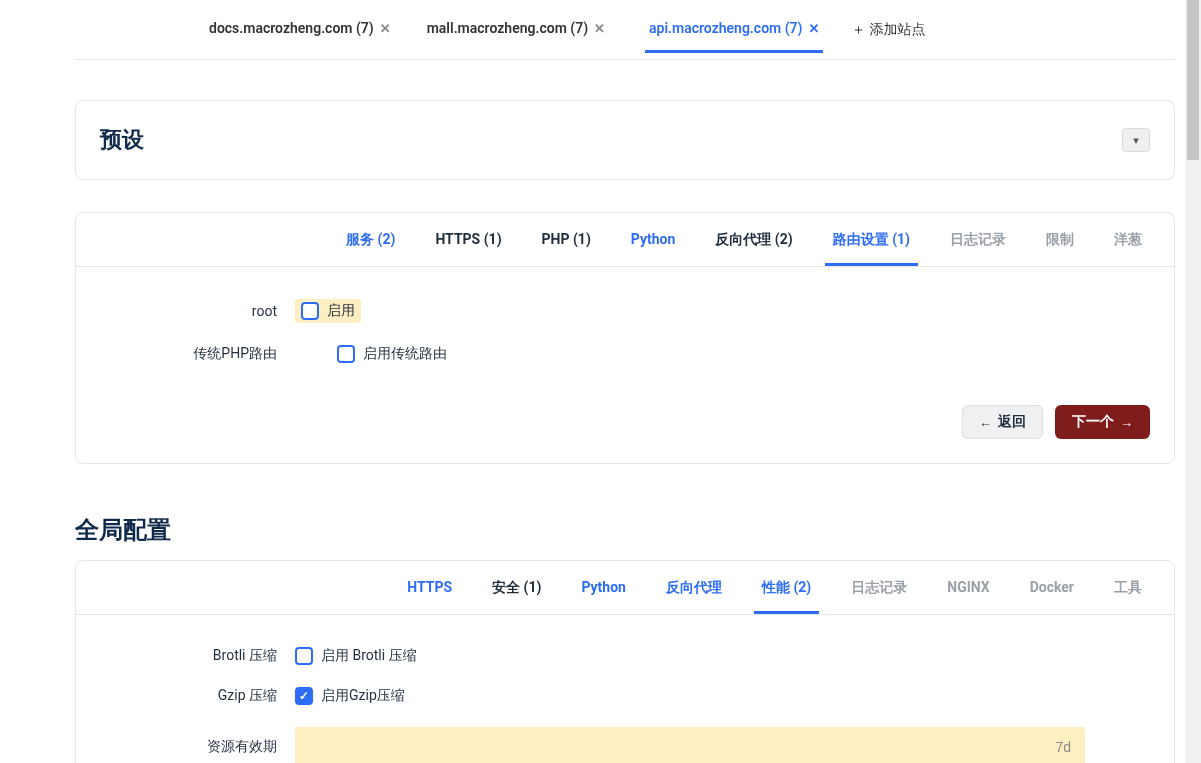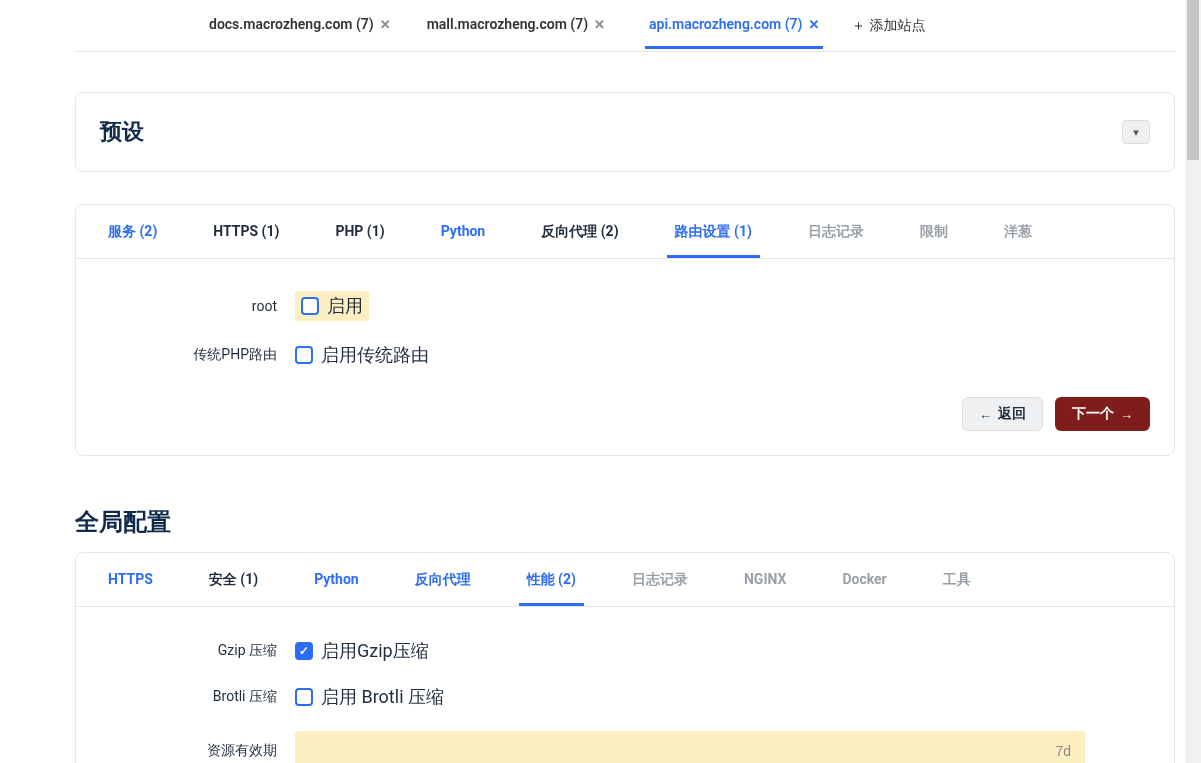--- a/index.html
+++ b/index.html
@@ -9,21 +9,21 @@
     color: #1f2d3d;
     font-size: 14px;
   }
   .page { width: 1175px; margin: 0; padding-left: 75px; padding-right: 0; }
   
   .site-tabs {
     display: flex; gap: 28px;
     border-bottom: 1px solid #e6e6e6;
     padding-left: 130px;
     align-items: center;
-    height: 52px;
+    height: 60px;
   }
   .site-tab {
     display: flex; align-items: center; gap: 6px;
     padding: 14px 4px;
     color: #333; font-weight: 600; font-size: 14px;
     border-bottom: 3px solid transparent;
     cursor: pointer;
   }
   .site-tab.active { color: #2d6df6; border-bottom-color: #2d6df6; margin-left: 8px; }
   .site-tab .close { color: #888; font-weight: 700; font-size: 13px; }
@@ -43,44 +43,44 @@
   }
   .card-title { font-size: 22px; font-weight: 700; color: #102a4c; }
   .chevron-btn {
     background: #f0f0f0; border-radius: 4px; width: 28px; height: 24px;
     display: flex; align-items: center; justify-content: center;
     cursor: pointer; border: 1px solid #dcdcdc;
   }
   .chevron-icon { color: #555; font-size: 11px; }
   
   .inner-tabs {
-    display: flex; gap: 40px; padding: 0 24px;
+    display: flex; gap: 24px; padding: 0 24px;
     border-bottom: 1px solid #e6e6e6;
-    justify-content: flex-start;
+    justify-content: flex-end;
   }
   .inner-tab {
     padding: 18px 8px 14px; font-weight: 700; font-size: 14px;
     border-bottom: 3px solid transparent; cursor: pointer; color: #1f2d3d;
   }
   .inner-tab.link { color: #2d6df6; font-weight: 700; }
   .inner-tab.active { color: #2d6df6; border-bottom-color: #2d6df6; }
   .inner-tab.muted { color: #9aa0a8; }
   
   .form { padding: 32px 24px 26px; }
   .row { display: flex; align-items: center; margin-bottom: 22px; }
   .row-label { width: 195px; text-align: right; padding-right: 18px; font-weight: 400; color: #1f2d3d; font-size: 14px; }
   .row-field { flex: 1; display: flex; align-items: center; gap: 8px; }
   .checkbox {
     width: 18px; height: 18px; border: 2px solid #2d6df6; border-radius: 4px;
     display: inline-flex; align-items: center; justify-content: center;
     background: #fff; cursor: pointer;
   }
   .checkbox.checked { background: #2d6df6; }
   .check-mark { color: #fff; font-size: 12px; font-weight: 900; }
-  .check-label { font-size: 18px; color: #1f2d3d; }
+  .check-label { font-size: 14px; color: #1f2d3d; }
   .highlight { background: #feefc3; padding: 1px 4px; border-radius: 2px; }
   .input {
     width: 790px; height: 40px; border: none; background: #feefc3;
     padding: 0 14px; font-size: 14px; color: #888; border-radius: 3px; text-align: right;
   }
   .input::placeholder { color: #999; }
   
   .btn-row { display: flex; justify-content: flex-end; gap: 12px; padding: 0 24px 24px; }
   .btn {
     display: inline-flex; align-items: center; gap: 6px;
@@ -145,21 +145,21 @@
     <div class="form">
       <div class="row">
         <div class="row-label">root</div>
         <div class="row-field">
           <span class="highlight" style="display:inline-flex;align-items:center;gap:8px;padding:3px 6px;">
             <span class="checkbox"></span>
             <span class="check-label">启用</span>
           </span>
         </div>
       </div>
-      <div class="row" style="margin-bottom:4px;">
+      <div class="row" style="margin-bottom:16px;gap:42px;">
         <div class="row-label">传统PHP路由</div>
         <div class="row-field">
           <span class="checkbox"></span>
           <span class="check-label">启用传统路由</span>
         </div>
       </div>
     </div>
 
     <div class="btn-row">
       <div class="btn btn-secondary">
@@ -183,36 +183,36 @@
       <div class="inner-tab link">反向代理</div>
       <div class="inner-tab active">性能 (2)</div>
       <div class="inner-tab muted">日志记录</div>
       <div class="inner-tab muted">NGINX</div>
       <div class="inner-tab muted">Docker</div>
       <div class="inner-tab muted">工具</div>
     </div>
 
     <div class="form" style="padding-bottom:0;">
       <div class="row">
+        <div class="row-label">Brotli 压缩</div>
+        <div class="row-field">
+          <span class="checkbox"></span>
+          <span class="check-label">启用 Brotli 压缩</span>
+        </div>
+      </div>
+      <div class="row">
         <div class="row-label">Gzip 压缩</div>
         <div class="row-field">
           <span class="checkbox checked">
             <span class="check-mark">✓</span>
           </span>
           <span class="check-label">启用Gzip压缩</span>
         </div>
       </div>
       <div class="row">
-        <div class="row-label">Brotli 压缩</div>
-        <div class="row-field">
-          <span class="checkbox"></span>
-          <span class="check-label">启用 Brotli 压缩</span>
-        </div>
-      </div>
-      <div class="row">
         <div class="row-label">资源有效期</div>
         <div class="row-field">
           <input class="input" value="7d" style="">
         </div>
       </div>
       <div class="row" style="margin-bottom:0;">
         <div class="row-label">媒体资源有效期</div>
         <div class="row-field">
           <input class="input" value="7d" style="">
         </div>

